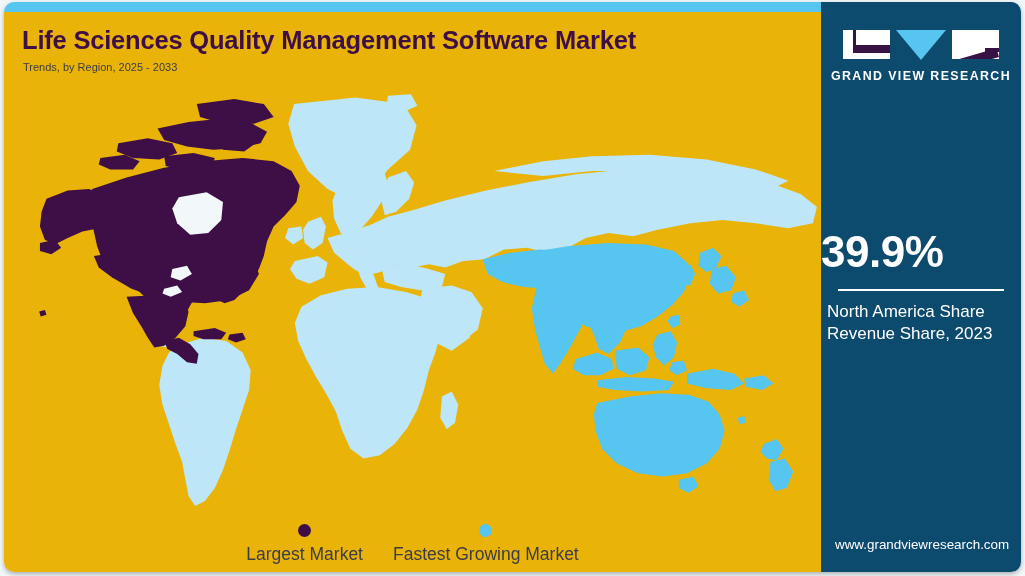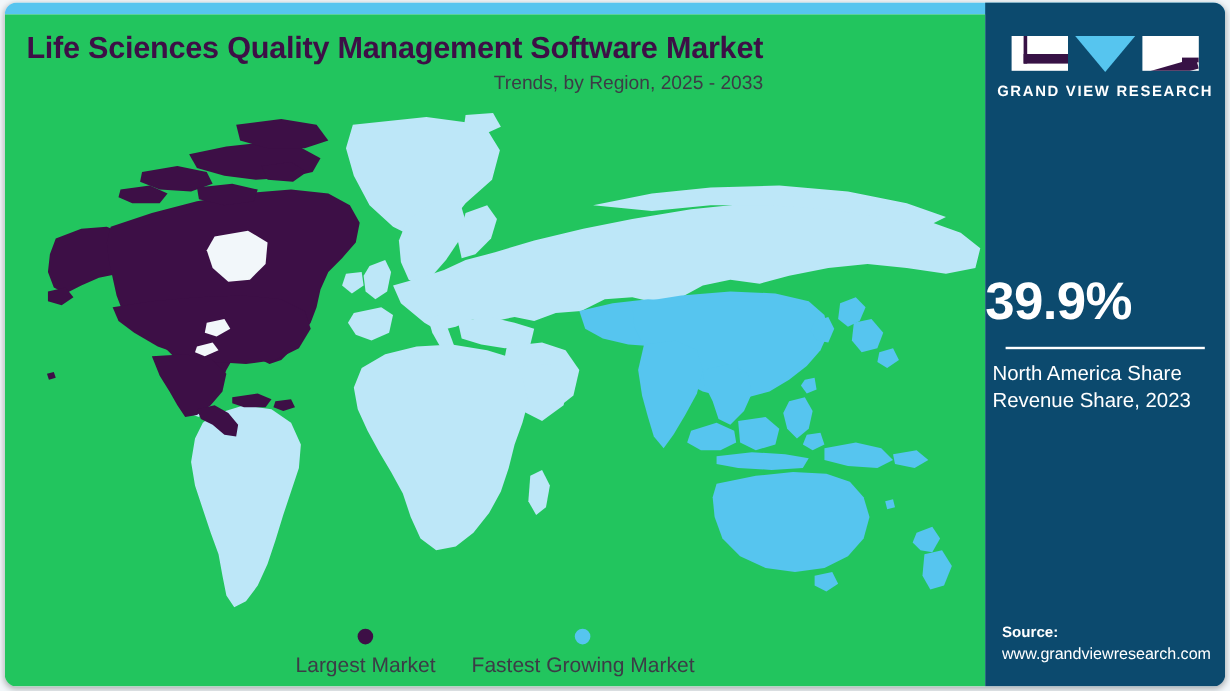--- a/index.html
+++ b/index.html
@@ -43,46 +43,45 @@
     background: #56c5ef;
   }
 
   
   .map-area {
     position: absolute;
     left: 0;
     top: 10px;
     width: 817px;
     height: 560px;
-    background: #22c55e;
+    background: #eab308;
     overflow: hidden;
   }
 
   .title-block {
     position: absolute;
     left: 18px;
     top: 14px;
     z-index: 5;
   }
   .title {
     font-size: 25.5px;
     font-weight: bold;
     color: #3d0f46;
     letter-spacing: -0.2px;
     margin: 0;
     line-height: 1.1;
     white-space: nowrap;
   }
   .subtitle {
-    font-size: 16px;
+    font-size: 11px;
     color: #3c3c46;
     margin: 7px 0 0 1px;
     line-height: 1.1;
     white-space: nowrap;
-    text-align: right;
   }
 
   .map-wrap {
     position: absolute;
     left: 0;
     top: 78px;
     width: 817px;
     height: 430px;
   }
   .map-wrap svg {
@@ -412,19 +411,18 @@
       </div>
 
       <div class="stat-block">
         <div class="stat-value">39.9%</div>
         <div class="stat-divider"></div>
         <div class="stat-caption">North America Share</div>
         <div class="stat-caption">Revenue Share, 2023</div>
       </div>
 
       <div class="source-block">
-        <div class="source-label">Source:</div>
         <div class="source-url">www.grandviewresearch.com</div>
       </div>
     </div>
 
   </div>
 </div>
 
 </body></html>

